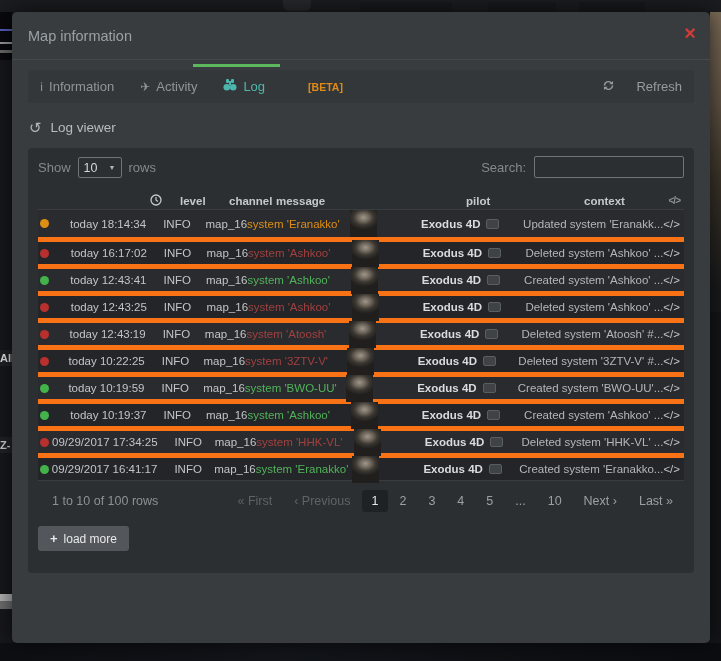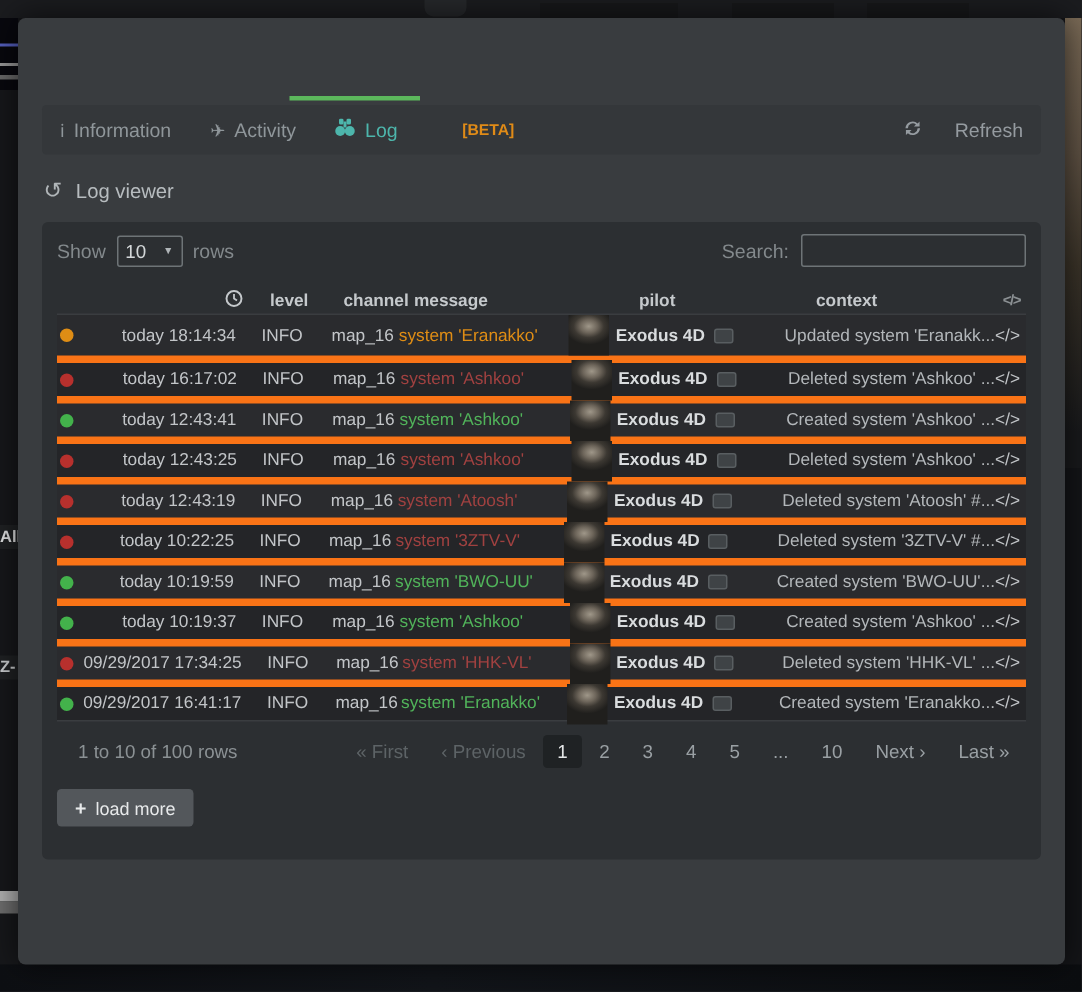--- a/index.html
+++ b/index.html
@@ -71,21 +71,21 @@
     border-radius:2px; color:#d3d7d9; font-size:12px; padding:0 6px; outline:none;
     font-family:"Liberation Sans", sans-serif; }
 
   .thead { position:absolute; left:10px; right:10px; top:44px; height:17px; display:flex;
     align-items:center; font-size:11.5px; font-weight:bold; color:#c5c9cc; }
   .col-time  { width:130px; display:flex; justify-content:flex-end; padding-right:6px; }
   .col-level { width:49px;margin-left:12px; }
   .col-chan  { width:47px; }
   .col-msg   { width:119px; }
   .col-av    { width:27px; }
-  .col-pilot { width:122px; padding-left:4px; }
+  .col-pilot { width:122px; padding-left:4px;margin-left:40px; }
   .col-ctx   { flex:1; display:flex; align-items:center; justify-content:space-between; padding-right:4px; }
   .code-ic   { font-size:10px; font-weight:bold; color:#8b9093; letter-spacing:-1px; }
 
   .tbody { position:absolute; left:10px; right:10px; top:61px;
     border-top:1px solid #3a3d40; border-bottom:1px solid #3a3d40; }
   .trow { display:flex; align-items:center; height:27px; font-size:11.5px; color:#c2c5c8;
     white-space:nowrap; cursor:pointer; }
   .trow + .trow { border-top:5px solid #f97316; }
   .trow:nth-child(odd)  { background:#2a2b2e; }
   .trow:nth-child(even) { background:#242528; }
@@ -145,20 +145,24 @@
   <div class="bg-bars1"></div>
   <div class="bg-bars2"></div>
 </div>
 <div class="bg-right">
   <div class="bg-portrait"></div>
 </div>
 <div class="bg-bottom"></div>
 
 <div class="modal">
 
+  <div class="modal-header">
+    <span class="modal-title">Map information</span>
+    <span class="close-x">×</span>
+  </div>
 
   <div class="tab-indicator"></div>
 
   <div class="tabbar">
     <span class="tab">
       <span class="ticon">ℹ</span>
       <span>Information</span>
     </span>
     <span class="tab">
       <span class="ticon">✈</span>

